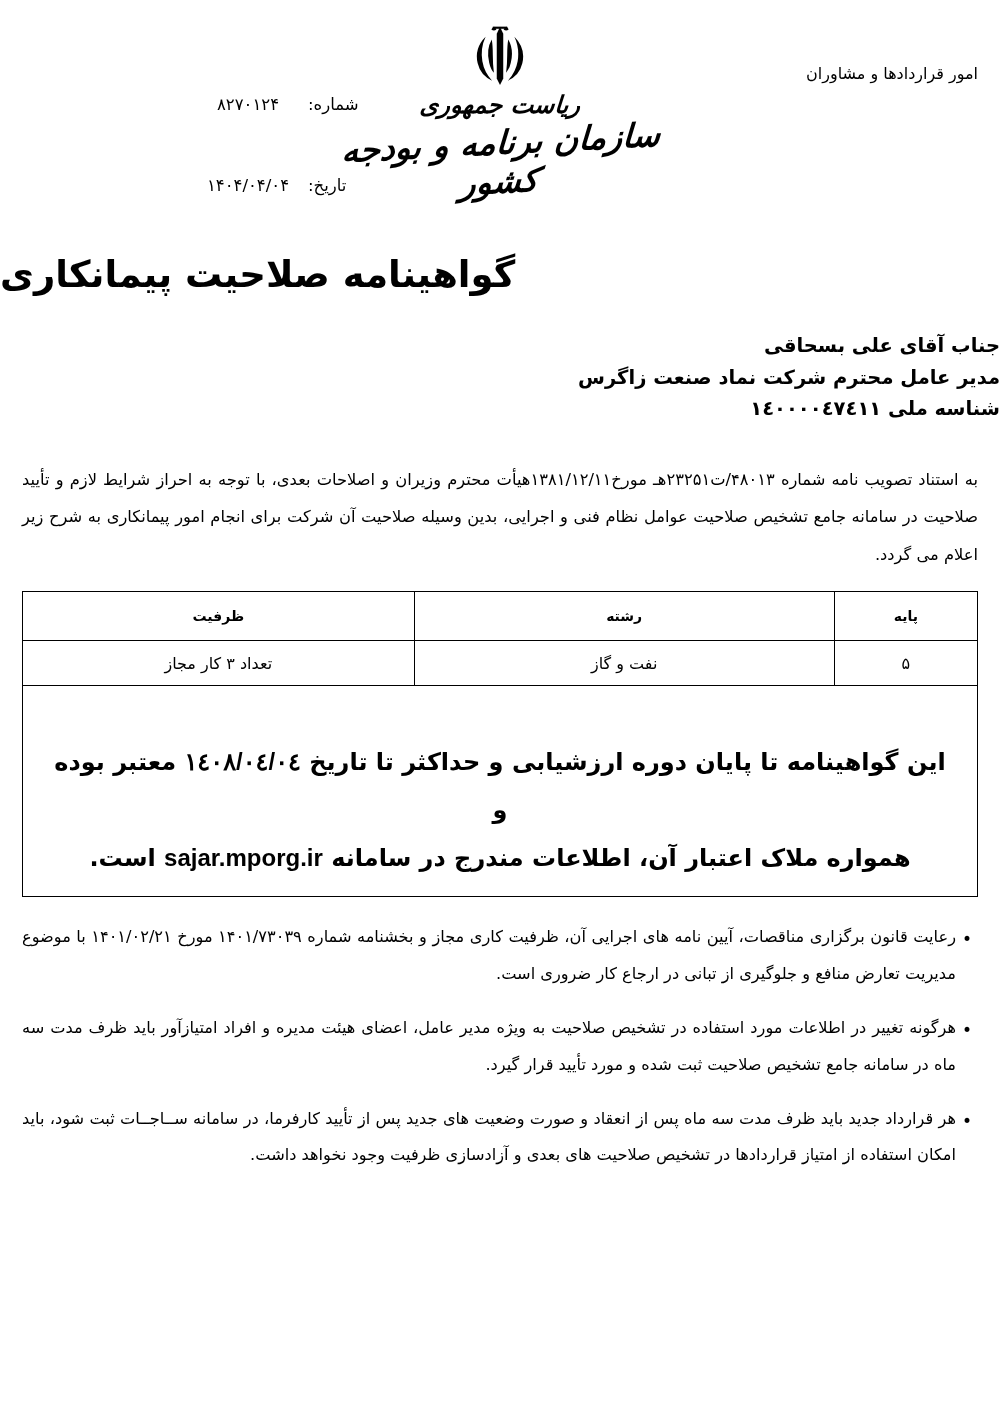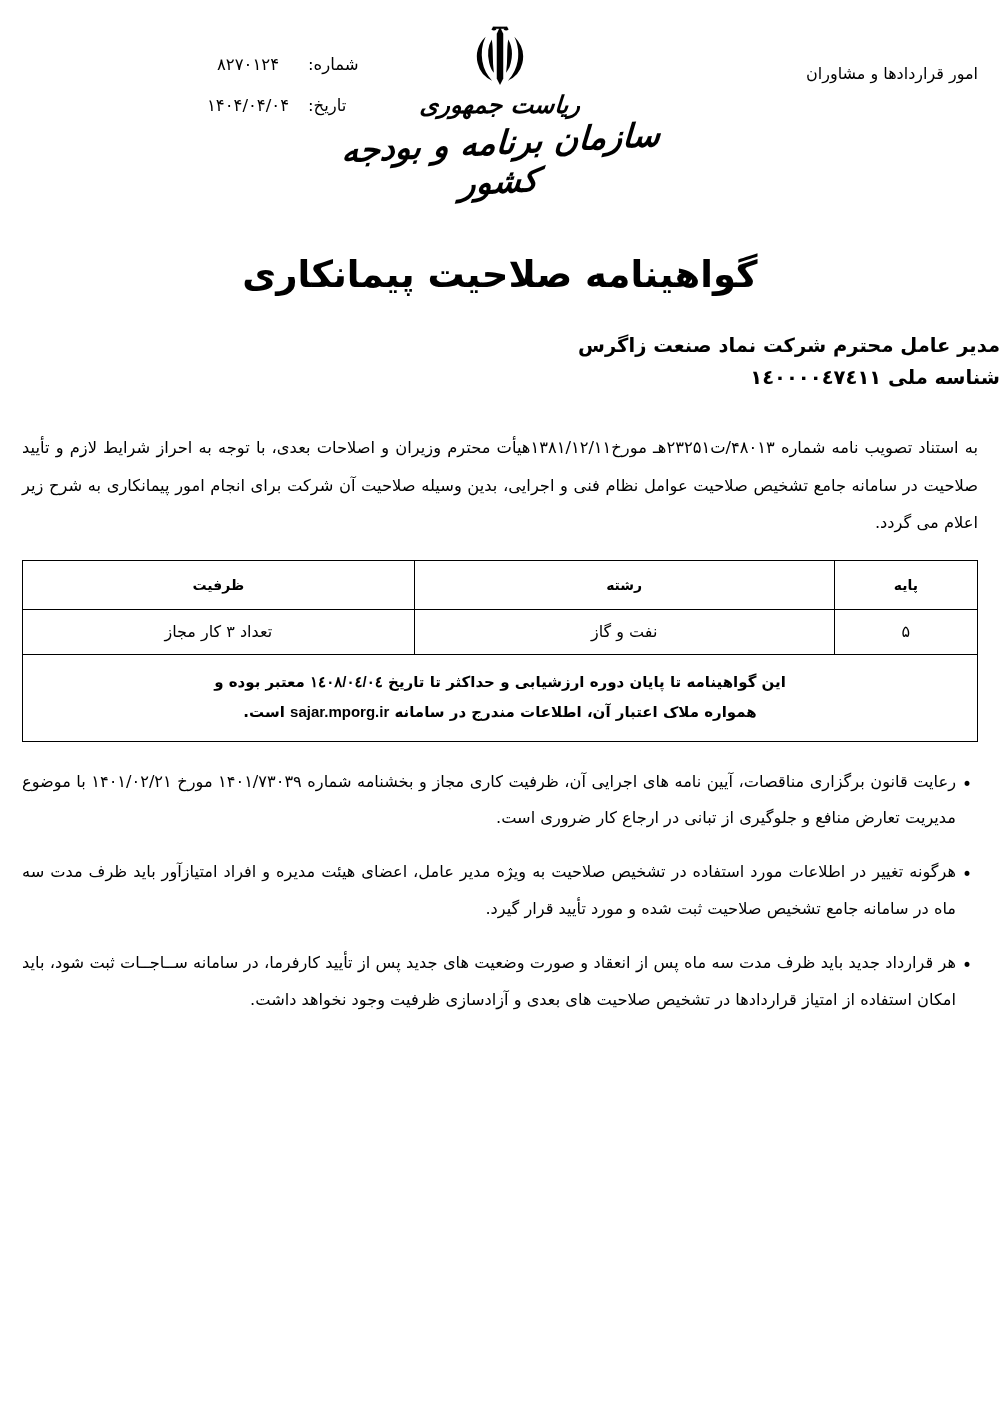--- a/index.html
+++ b/index.html
@@ -96,21 +96,21 @@
     margin-top: 4px;
     font-family: "DejaVu Serif", "Liberation Serif", serif;
     font-style: italic;
     font-weight: 600;
     transform: skewX(-6deg) rotate(-3deg);
     letter-spacing: -1px;
   }
 
   
   .doc-title {
-    text-align: center;
+    text-align: left;
     font-size: 37px;
     font-weight: bold;
     margin-top: 48px;
     letter-spacing: -0.5px;
   }
 
   
   .addressee {
     margin-top: 34px;
     padding-left: 0;
@@ -122,21 +122,21 @@
     font-size: 19.5px;
     font-weight: bold;
     line-height: 1.62;
     padding-right: 0;
     padding-left: 22px;
     text-align: right;
   }
   .addressee .al-name { padding-left: 222px; }
   .addressee .al-role { padding-left: 33px; }
   .addressee .al-id   { padding-left: 101px; }
-  .num { unicode-bidi: plaintext; }
+  .num { unicode-bidi: plaintext; margin-top: 40px; }
 
   
   .body-para {
     margin: 36px 22px 0 22px;
     font-size: 16.3px;
     line-height: 2.3;
     text-align: justify;
     text-align-last: right;
     direction: rtl;
   }
@@ -162,21 +162,21 @@
   table.cert-table td.cell {
     font-size: 16px;
     height: 36px;
     padding: 4px 0;
   }
   .col-paye { width: 15%; }
   .col-reshte { width: 44%; }
   .col-zarfiat { width: 41%; }
 
   td.validity {
-    font-size: 15px;
+    font-size: 24px;
     font-weight: bold;
     line-height: 2.0;
     padding: 12px 26px 14px 26px;
     text-align: center;
   }
   .validity .ltr-inline {
     direction: ltr;
     unicode-bidi: embed;
     display: inline-block;
     font-family: "Liberation Sans", sans-serif;
@@ -254,20 +254,21 @@
     </div>
 
     <div class="header-right">
       <div>امور قراردادها و مشاوران</div>
     </div>
   </div>
 
   <div class="doc-title">گواهینامه صلاحیت پیمانکاری</div>
 
   <div class="addressee">
+    <div class="al-name">جناب آقای  علی  بسحاقی</div>
     <div class="al-role">مدیر عامل محترم شرکت  نماد صنعت زاگرس</div>
     <div class="al-id">
       <span>شناسه ملی</span>
       <span class="num">١٤٠٠٠٠٤٧٤١١</span>
     </div>
   </div>
 
   <div class="body-para">به استناد تصویب نامه شماره ۴۸۰۱۳/ت۲۳۲۵۱هـ مورخ۱۳۸۱/۱۲/۱۱هیأت محترم وزیران و اصلاحات بعدی، با توجه به احراز شرایط لازم و تأیید صلاحیت در سامانه جامع تشخیص صلاحیت عوامل نظام فنی و اجرایی، بدین وسیله صلاحیت آن شرکت برای انجام امور پیمانکاری به شرح زیر اعلام می گردد.</div>
 
   <table class="cert-table">

